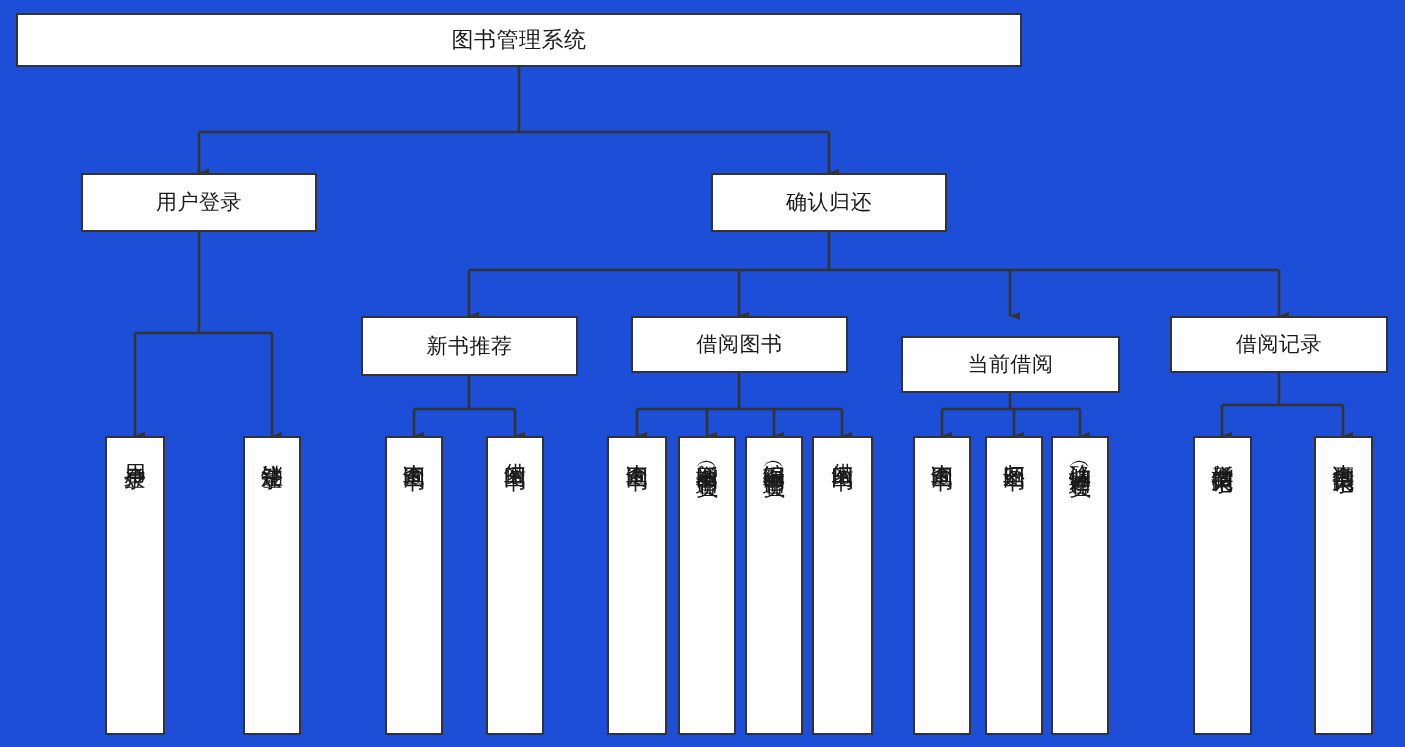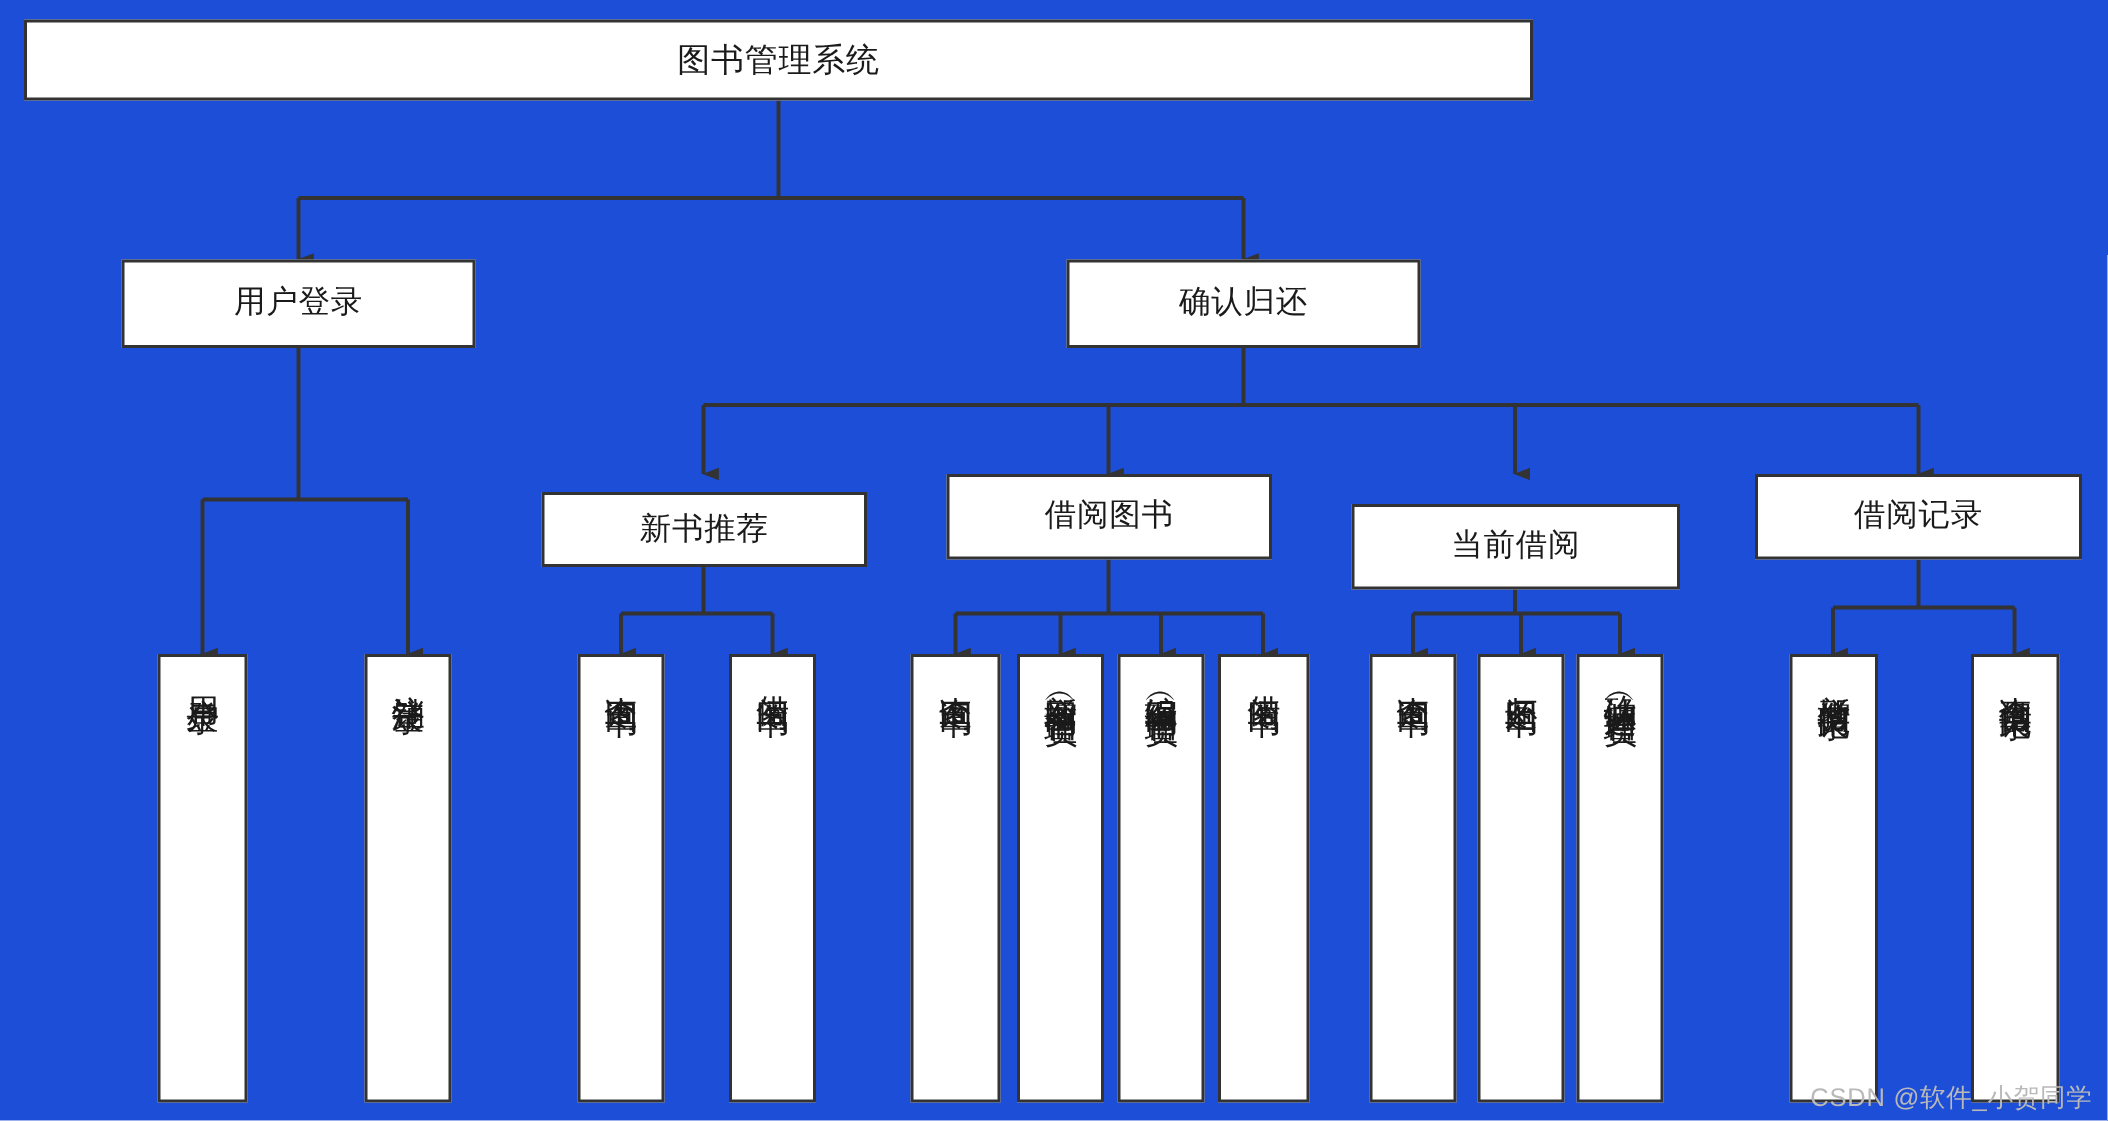--- a/index.html
+++ b/index.html
@@ -128,21 +128,21 @@
 
   <div id="l2-layer">
       <div class="node horizontal" style="left: 81px; top: 173px; width: 236px; height: 59px;">
         <span class="node-label">用户登录</span>
       </div>
       <div class="node horizontal" style="left: 711px; top: 173px; width: 236px; height: 59px;">
         <span class="node-label">确认归还</span>
       </div>
     </div>
   <div id="l3-layer">
-      <div class="node horizontal" style="left: 361px; top: 316px; width: 217px; height: 50px; margin-top: 12px;">
+      <div class="node horizontal" style="left: 361px; top: 316px; width: 217px; height: 60px;">
         <span class="node-label">新书推荐</span>
       </div>
       <div class="node horizontal" style="left: 631px; top: 316px; width: 217px; height: 57px;">
         <span class="node-label">借阅图书</span>
       </div>
       <div class="node horizontal" style="left: 901px; top: 316px; width: 219px; height: 57px; margin-top: 20px;">
         <span class="node-label">当前借阅</span>
       </div>
       <div class="node horizontal" style="left: 1170px; top: 316px; width: 218px; height: 57px; justify-content: center;">
         <span class="node-label">借阅记录</span>
@@ -183,14 +183,13 @@
         <span class="node-label">确认归还（管理员）</span>
       </div>
       <div class="node vertical" style="left: 1193px; top: 436px; width: 59px; height: 299px;">
         <span class="node-label">新增借阅记录</span>
       </div>
       <div class="node vertical" style="left: 1314px; top: 436px; width: 59px; height: 299px;">
         <span class="node-label">查询借阅记录</span>
       </div>
     </div>
 
-  <div id="watermark">CSDN @软件_小贺同学</div>
 </div>
 
 </body></html>

